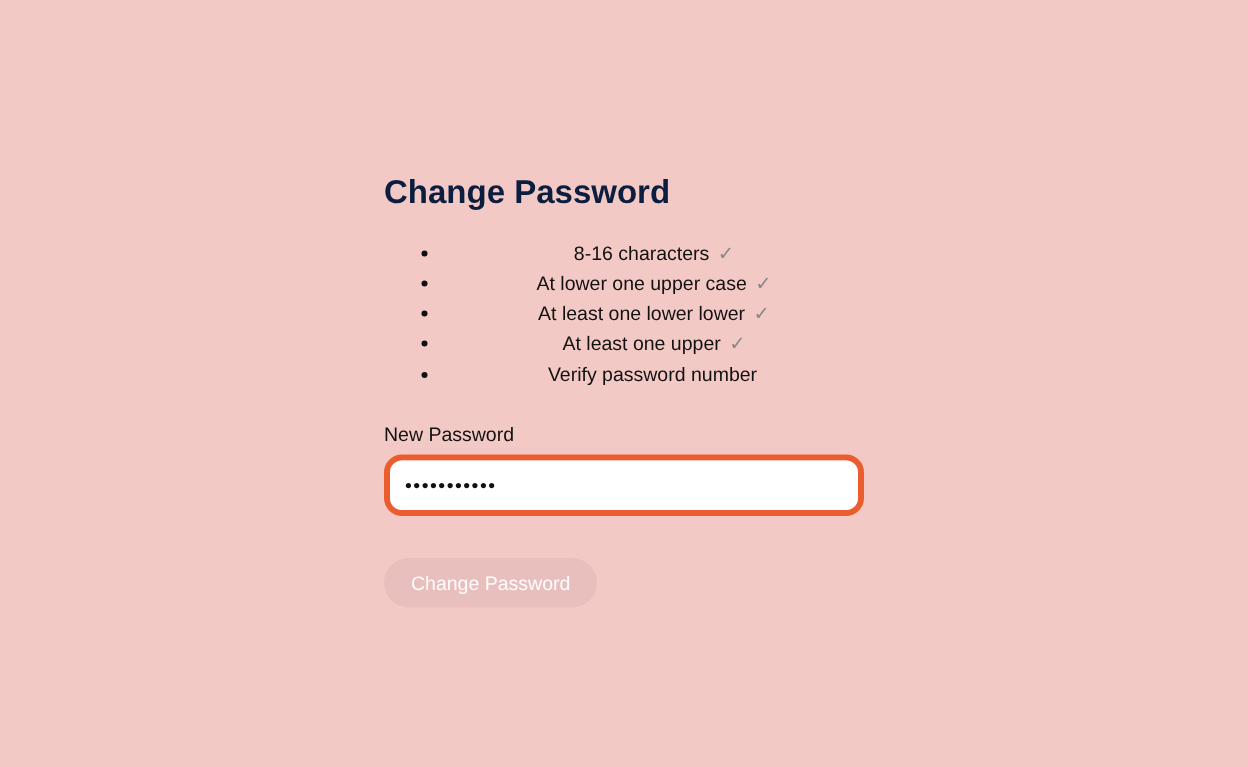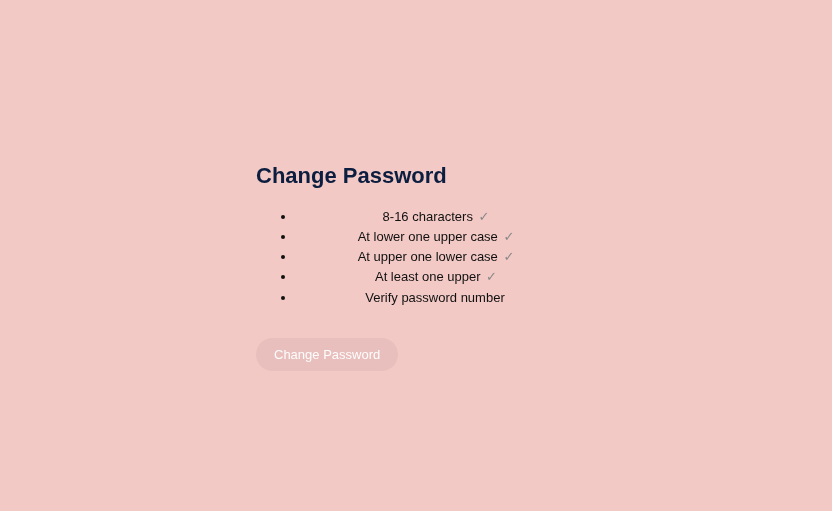--- a/index.html
+++ b/index.html
@@ -12,21 +12,20 @@
       height: 511px;
       background-color: #f3c9c5;
       font-family: Arial, Helvetica, sans-serif;
       display: flex;
       justify-content: center;
       align-items: flex-start;
       padding-top: 115px;
     }
     .container {
       width: 320px;
-      margin-top: 48px;
     }
     h1 {
       color: #0b1e3f;
       font-size: 22px;
       font-weight: bold;
       margin-bottom: 18px;
     }
     ul.requirements {
       list-style: disc;
       padding-left: 40px;
@@ -93,26 +92,32 @@
   <h1>Change Password</h1>
 
   <ul class="requirements">
     <li>
       <span>8-16 characters </span><span class="check">✓</span>
     </li>
     <li>
       <span>At lower one upper case </span><span class="check">✓</span>
     </li>
     <li>
-      <span>At upper one lower case </span><span class="check">✓</span>
+      <span>At least one lower lower </span><span class="check">✓</span>
     </li>
     <li>
       <span>At least one upper </span><span class="check">✓</span>
     </li>
     <li>
       <span>Verify password number</span><span class="check"></span>
     </li>
   </ul>
 
+  <div class="field-group">
+    <label class="field-label">New Password</label>
+    <div class="input-highlight-wrap">
+      <input type="text" value="•••••••••••" style="">
+    </div>
+  </div>
 
 
   <button class="submit-btn">Change Password</button>
 </div>
 
 </body></html>

